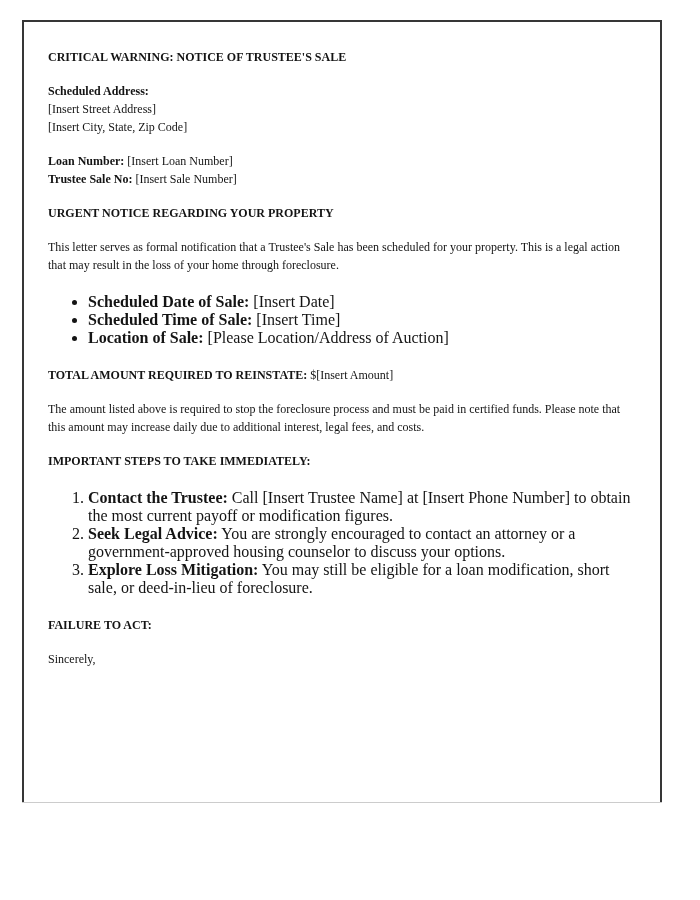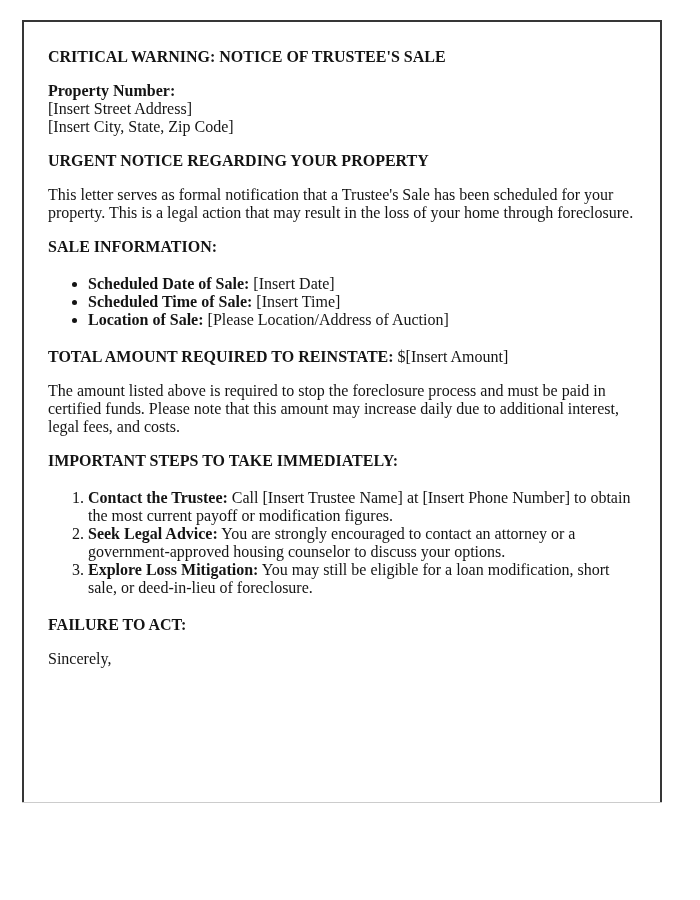--- a/index.html
+++ b/index.html
@@ -30,21 +30,21 @@
     width: 100%;
     min-height: 100%;
     border-left: 2px solid #363636;
     border-right: 2px solid #363636;
     border-top: 2px solid #363636;
     padding: 10px 24px 24px 24px;
     background: #ffffff;
   }
   .letter-box p {
     margin: 16px 0;
-    font-size: 16px;
+    font-size: 12px;
     line-height: 18px;
   }
   .letter-box ul, .letter-box ol {
     margin: 19px 0;
     padding-left: 40px;
     font-size: 16px;
     line-height: 18px;
   }
   .letter-box li {
     margin: 0;
@@ -59,30 +59,31 @@
 </style>
 </head>
 <body>
 
 <div class="letter-clip">
   <div class="letter-box">
 
     <p class="heading">CRITICAL WARNING: NOTICE OF TRUSTEE'S SALE</p>
 
 
-    <p><b>Property Number:</b><br>
+    <p><b>Scheduled Address:</b><br>
       <span>[Insert Street Address]</span><br>
       <span>[Insert City, State, Zip Code]</span></p>
 
+    <p><b>Loan Number:</b> <span>[Insert Loan Number]</span><br>
+      <b>Trustee Sale No:</b> <span>[Insert Sale Number]</span></p>
 
     <p class="heading">URGENT NOTICE REGARDING YOUR PROPERTY</p>
 
     <p>This letter serves as formal notification that a Trustee's Sale has been scheduled for your property. This is a legal action that may result in the loss of your home through foreclosure.</p>
 
-    <p class="heading">SALE INFORMATION:</p>
 
     <ul>
       <li><b>Scheduled Date of Sale:</b> <span>[Insert Date]</span></li>
       <li><b>Scheduled Time of Sale:</b> <span>[Insert Time]</span></li>
       <li><b>Location of Sale:</b> <span>[Please Location/Address of Auction]</span></li>
     </ul>
 
     <p><b>TOTAL AMOUNT REQUIRED TO REINSTATE:</b> <span>$[Insert Amount]</span></p>
 
     <p>The amount listed above is required to stop the foreclosure process and must be paid in certified funds. Please note that this amount may increase daily due to additional interest, legal fees, and costs.</p>

